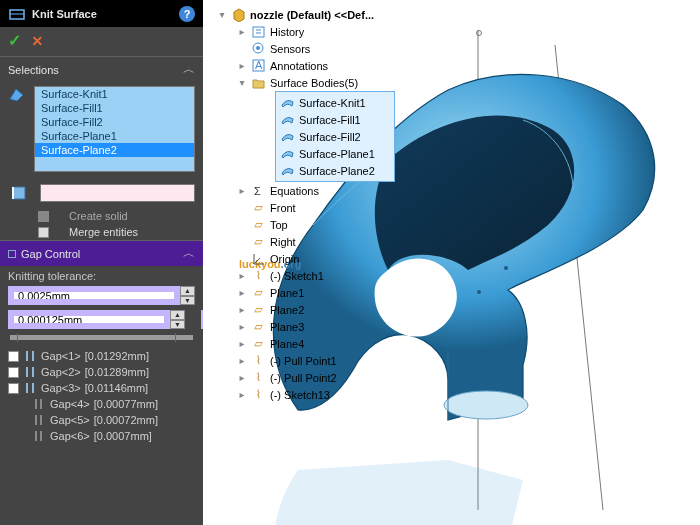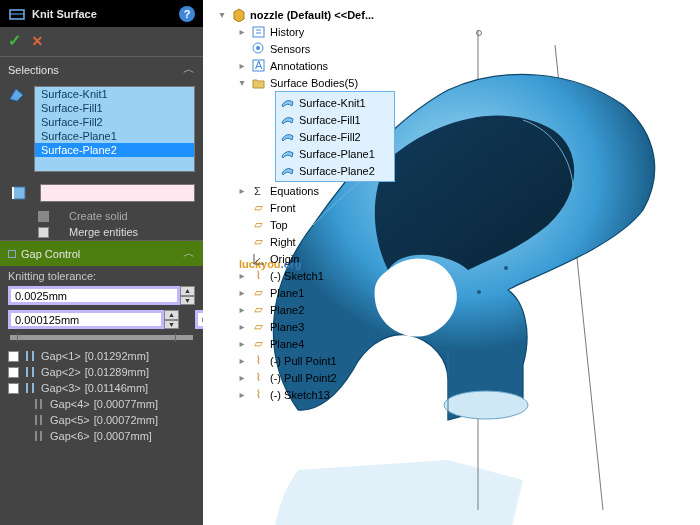--- a/index.html
+++ b/index.html
@@ -16,25 +16,25 @@
 .sect-head { display: flex; align-items: center; padding: 4px 8px; cursor: pointer; }
 .sect-head .label { flex: 1; color: #e4e4e4; }
 .chev { color: #d0d0d0; font-size: 12px; }
 .list-box { margin: 4px 8px 6px 36px; background: #9ad1f4; border: 1px solid #787878; }
 .list-box .row { padding: 1px 6px; color: #103a5a; cursor: pointer; }
 .list-box .row.sel { background: #1e90ff; color: #fff; }
 .icon-slot { width: 26px; display: flex; justify-content: center; align-items: center; }
 .cb-row { display: flex; align-items: center; gap: 20px; padding: 2px 8px 2px 38px; color: #aaa; }
 .cb-row.enabled { color: #ddd; }
 .cb { width: 11px; height: 11px; border: 1px solid #888; background: #ddd; }
-.gap-ctrl .sect-head { background: #4d7c0f; align-items: center; }
+.gap-ctrl .sect-head { background: #4c1d95; align-items: center; }
 .pin { width: 8px; height: 8px; border: 1px solid #8aa7c7; display: inline-block; margin-right: 5px; }
 .sub-label { padding: 4px 8px 2px; color: #c8c8c8; }
 .spinner { display: flex; margin: 2px 8px 5px; height: 19px; }
-.spinner input { flex: 1; border: 3px solid #c4b5fd; background: #fff; color: #000; padding: 0 4px; font-size: 11px; }
+.spinner input { flex: 1; border: 6px solid #c4b5fd; background: #fff; color: #000; padding: 0 4px; font-size: 11px; }
 .spin-btns { display: flex; flex-direction: column; width: 15px; }
 .spin-btns div { flex: 1; background: #ddd; border: 1px solid #888; font-size: 7px; text-align: center; line-height: 7px; color: #333; }
 .range-row { display: flex; gap: 16px; margin: 2px 8px 5px; }
 .range-row .spinner { flex: 1; margin: 0; }
 .slider-track { height: 5px; background: #9a9a9a; display: flex; align-items: center; margin: 6px 10px 8px; position: relative; }
 .slider-tick { width: 1px; height: 9px; background: #666; position: absolute; top: -2px; }
 .gap-list { padding: 0 8px; }
 .gap-item { display: flex; align-items: center; gap: 4px; padding: 1px 0; color: #d0d0d0; }
 .gap-item .cb { background: #fff; }
 .gap-item.sub { padding-left: 24px; }

